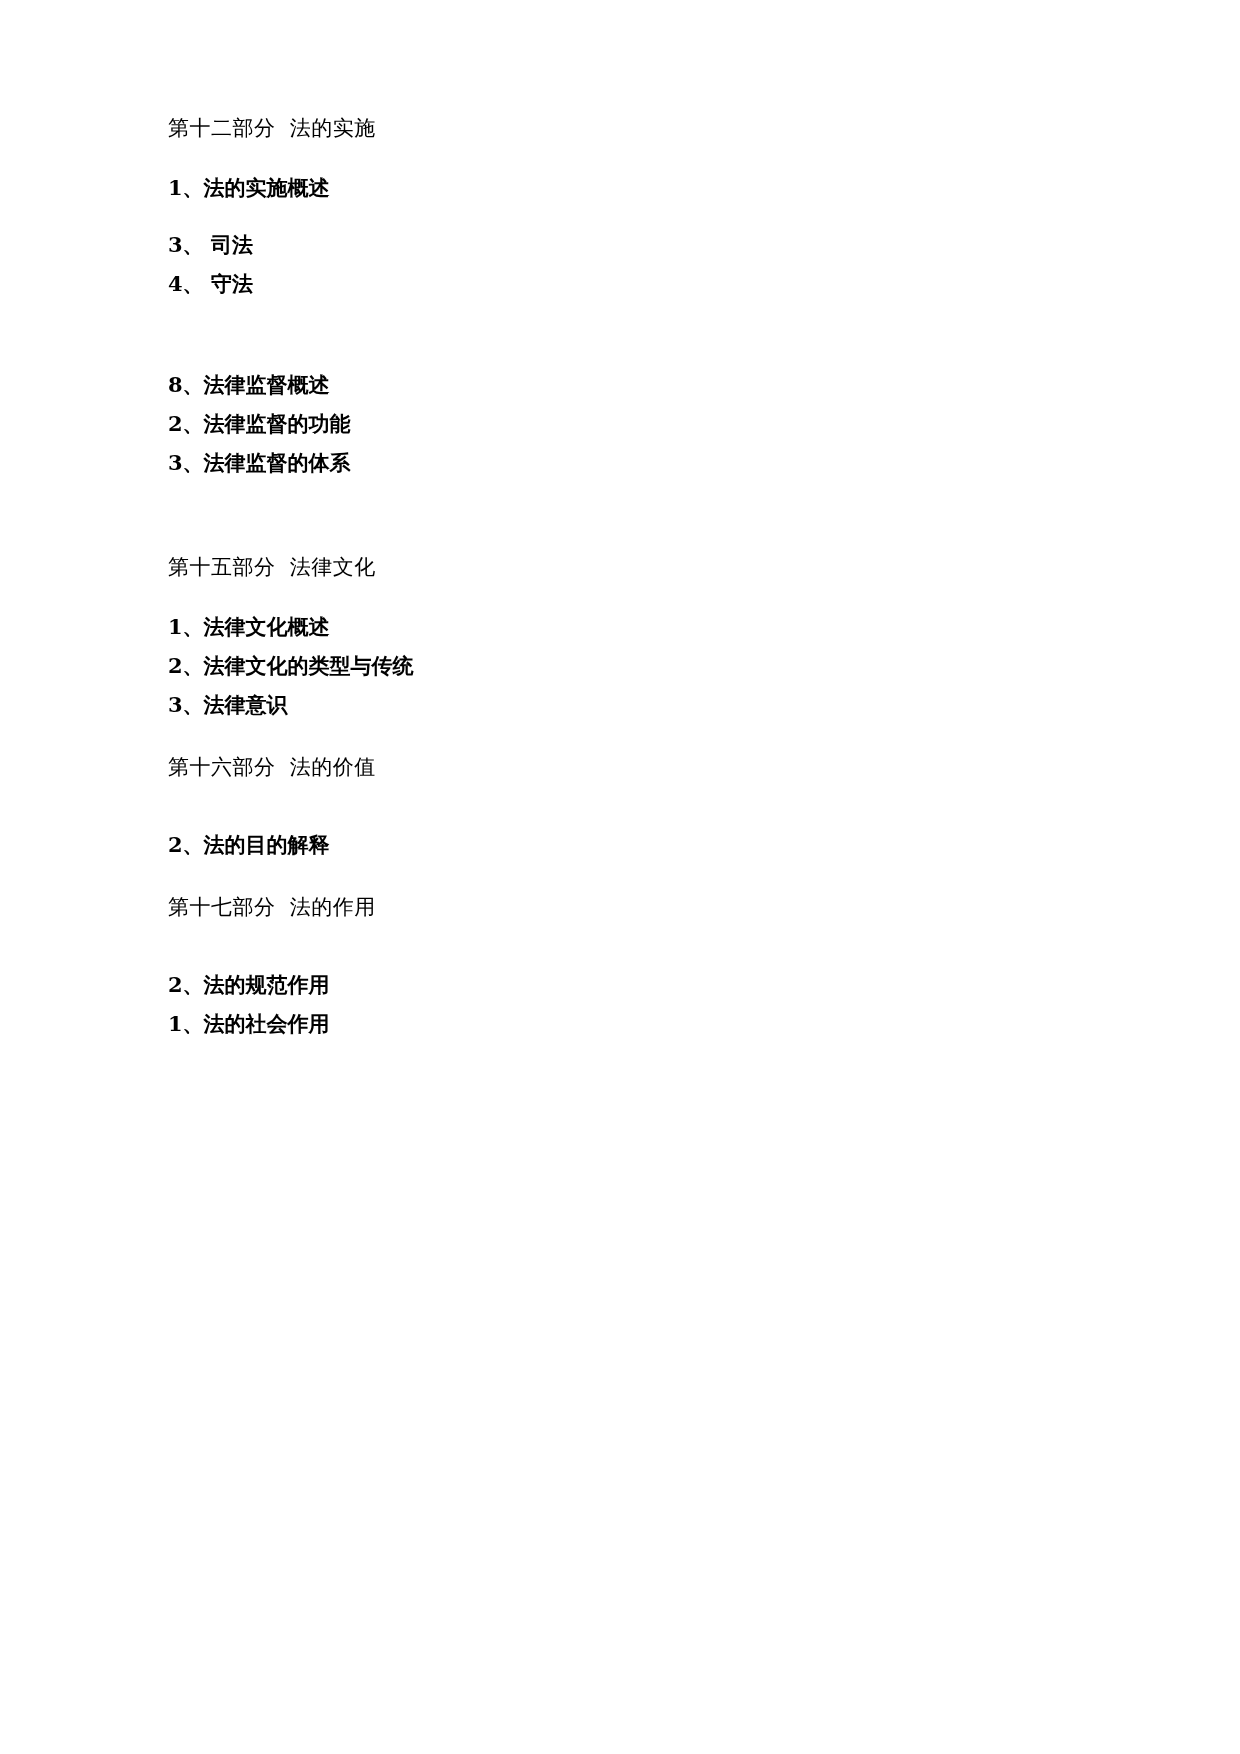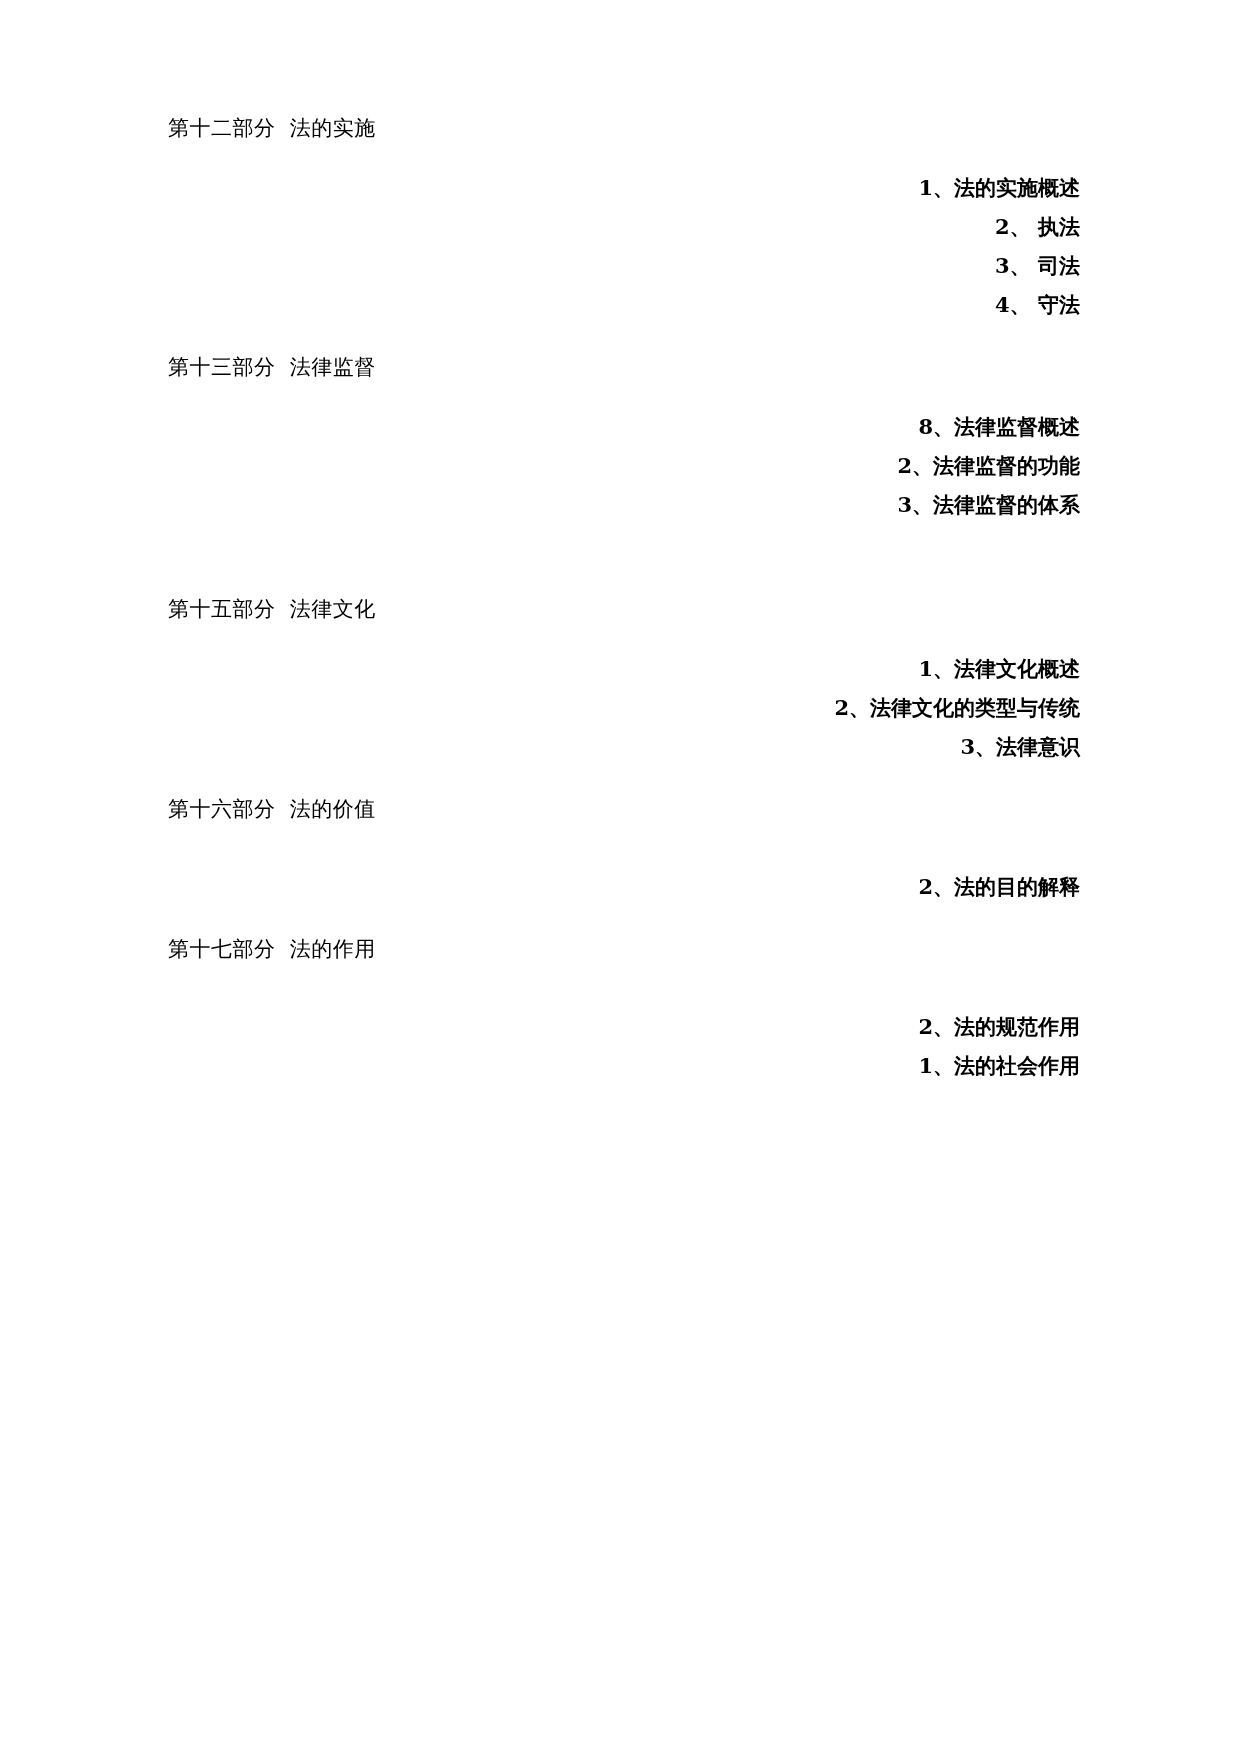--- a/index.html
+++ b/index.html
@@ -41,49 +41,46 @@
     margin: 0;
     padding: 0;
   }
   .item {
     font-size: 21px;
     font-weight: bold;
     line-height: 1;
     white-space: pre;
     margin: 0;
     padding: 0;
-    text-align: right;
   }
   
   .gap-after-heading { height: 38px; }
   .gap-between-items { height: 18px; }
   .gap-after-section { height: 42px; }
 </style>
 </head>
 <body>
 
 <div class="page">
 
   <div class="section">
     <div class="section-heading">第十二部分  法的实施</div>
     <div class="gap-after-heading"></div>
     <ul class="item-list">
       <li class="item">1、法的实施概述</li>
       <div class="gap-between-items"></div>
-      <li class="item">2、 执法</li>
       <div class="gap-between-items"></div>
       <li class="item">3、 司法</li>
       <div class="gap-between-items"></div>
       <li class="item">4、 守法</li>
     </ul>
   </div>
   <div class="gap-after-section"></div>
 
   <div class="section">
-    <div class="section-heading">第十三部分  法律监督</div>
     <div class="gap-after-heading"></div>
     <ul class="item-list">
       <li class="item">8、法律监督概述</li>
       <div class="gap-between-items"></div>
       <li class="item">2、法律监督的功能</li>
       <div class="gap-between-items"></div>
       <li class="item">3、法律监督的体系</li>
     </ul>
   </div>
   <div class="gap-after-section"></div>

